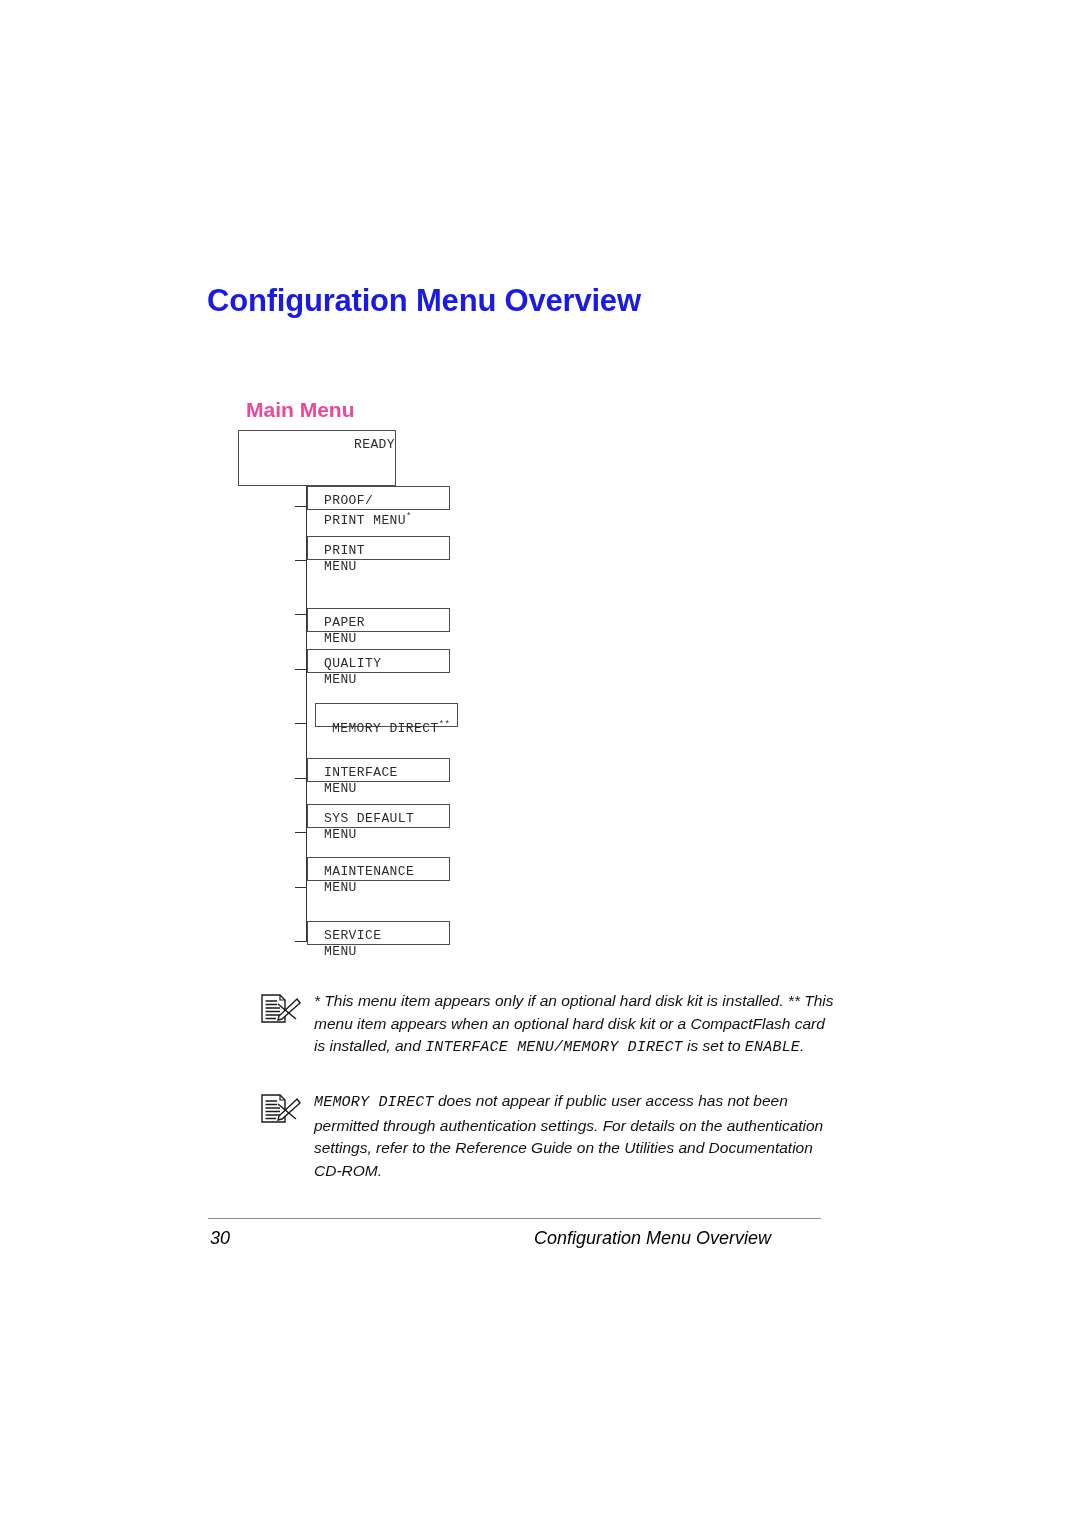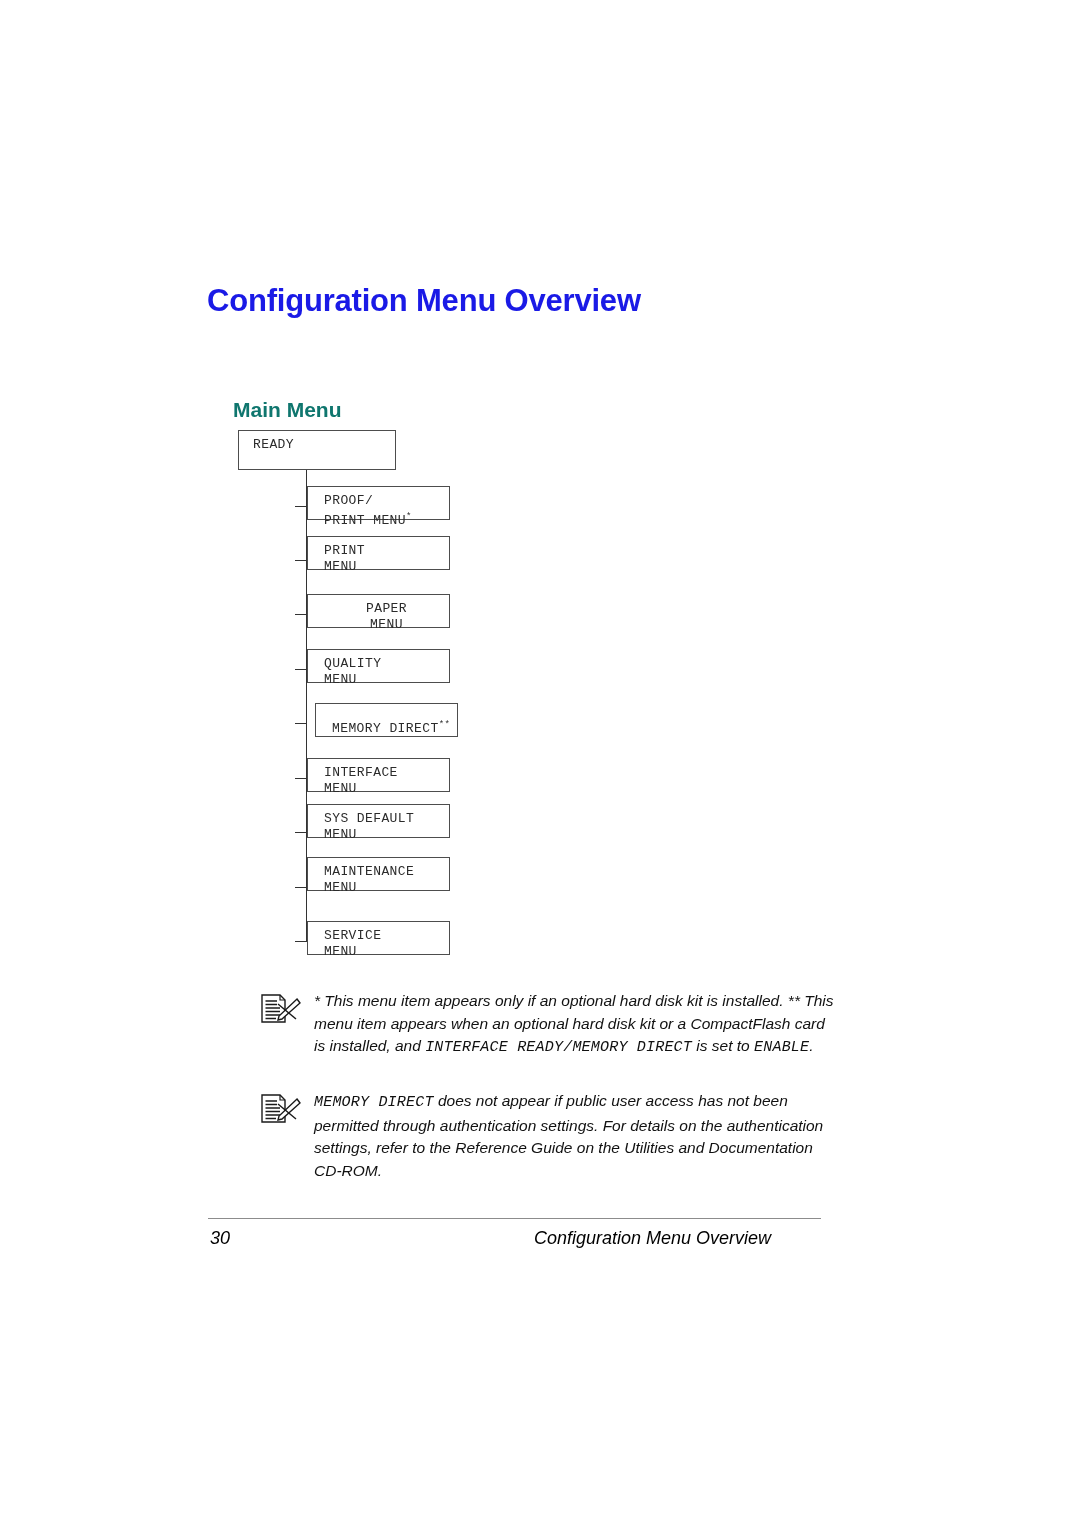--- a/index.html
+++ b/index.html
@@ -43,25 +43,25 @@
     top: 314px;
     width: 562px;
     font-size: 15.5px;
     line-height: 21px;
     color: #1a1a1a;
   }
 
   
   .sub-heading {
     position: absolute;
-    left: 233px;
+    left: 246px;
     top: 381px;
     font-size: 21px;
     font-weight: bold;
-    color: #0f766e;
+    color: #ec4899;
     white-space: nowrap;
   }
 
   
   .diagram {
     position: absolute;
     left: 0;
     top: 0;
     width: 1080px;
     height: 1528px;
@@ -82,28 +82,29 @@
   }
   .node .node-text {
     display: block;
     white-space: pre;
   }
 
   .node-root {
     left: 238px;
     top: 430px;
     width: 158px;
-    height: 40px;
+    height: 56px;
     padding: 6px 0 0 14px;
+    text-align: right;
   }
 
   .node-child {
     left: 307px;
     width: 143px;
-    height: 34px;
+    height: 24px;
     padding: 6px 0 4px 16px;
   }
   .node-child.single-line {
     padding-top: 13px;
     margin-left: 8px;
   }
 
   .sup {
     font-size: 9px;
     vertical-align: super;
@@ -207,21 +208,21 @@
       <span class="node-text"><span>PRINT MENU</span><span class="sup">*</span></span>
     </div>
 
     <div class="stub" style="top:560px;"></div>
     <div class="node node-child" style="top:536px;">
       <span class="node-text">PRINT</span>
       <span class="node-text">MENU</span>
     </div>
 
     <div class="stub" style="top:614px;"></div>
-    <div class="node node-child" style="top:594px;text-align:center;">
+    <div class="node node-child" style="top:608px;">
       <span class="node-text">PAPER</span>
       <span class="node-text">MENU</span>
     </div>
 
     <div class="stub" style="top:669px;"></div>
     <div class="node node-child" style="top:649px;">
       <span class="node-text">QUALITY</span>
       <span class="node-text">MENU</span>
     </div>
 
@@ -267,21 +268,21 @@
           <line x1="9.5" y1="16" x2="24" y2="16"></line>
           <line x1="9.5" y1="19.5" x2="24" y2="19.5"></line>
           <line x1="9.5" y1="23" x2="24" y2="23"></line>
           <line x1="9.5" y1="26.5" x2="20" y2="26.5"></line>
         </g>
         <polygon points="41,7 44,11 26,27 22,28 23,24" fill="#ffffff" stroke="#1a1a1a" stroke-width="1.4"></polygon>
         <line x1="22" y1="12" x2="40" y2="27" stroke="#1a1a1a" stroke-width="1.4"></line>
       </svg>
     </span>
     <div class="note-text">
-      <span>* This menu item appears only if an optional hard disk kit is installed. ** This menu item appears when an optional hard disk kit or a CompactFlash card is installed, and </span><span class="mono-i">INTERFACE READY/MEMORY DIRECT</span><span> is set to </span><span class="mono-i">ENABLE</span><span>.</span>
+      <span>* This menu item appears only if an optional hard disk kit is installed. ** This menu item appears when an optional hard disk kit or a CompactFlash card is installed, and </span><span class="mono-i">INTERFACE MENU/MEMORY DIRECT</span><span> is set to </span><span class="mono-i">ENABLE</span><span>.</span>
     </div>
   </div>
 
   <div class="note-block note-2">
     <span class="note-icon">
       <svg viewBox="0 0 46 34" width="46" height="34" xmlns="http://www.w3.org/2000/svg">
         <polygon points="6,3 24,3 29,8 29,30 6,30" fill="#ffffff" stroke="#1a1a1a" stroke-width="1.4"></polygon>
         <polyline points="24,3 24,8 29,8" fill="none" stroke="#1a1a1a" stroke-width="1.2"></polyline>
         <g stroke="#1a1a1a" stroke-width="1.5">
           <line x1="9.5" y1="9" x2="21" y2="9"></line>

